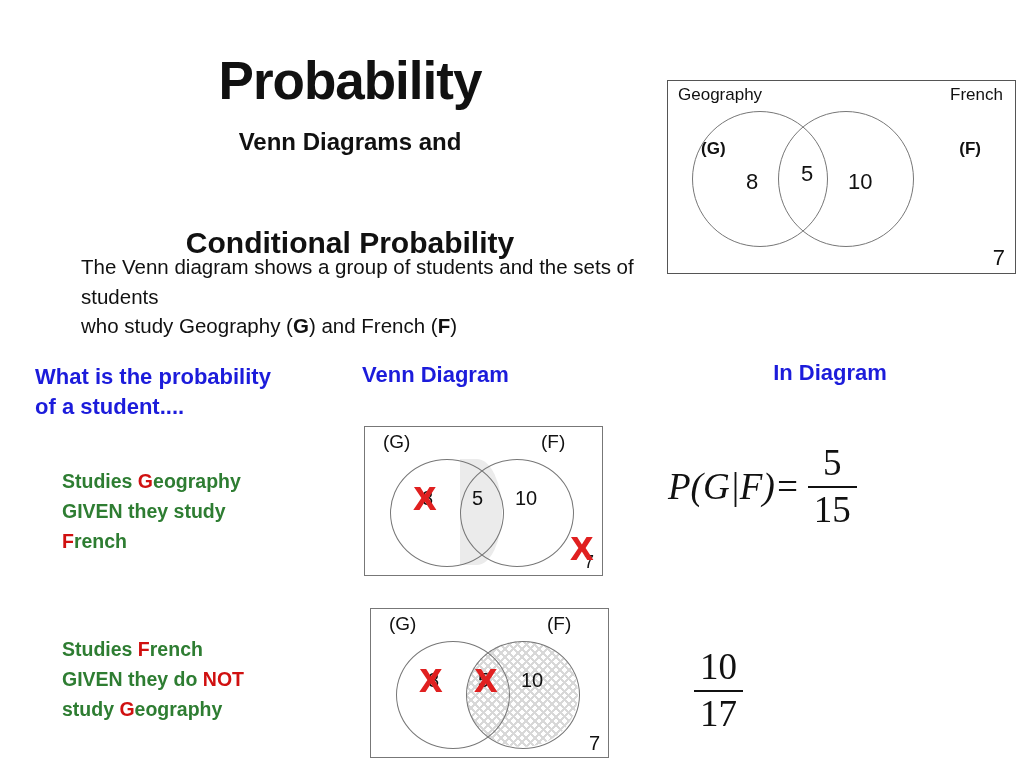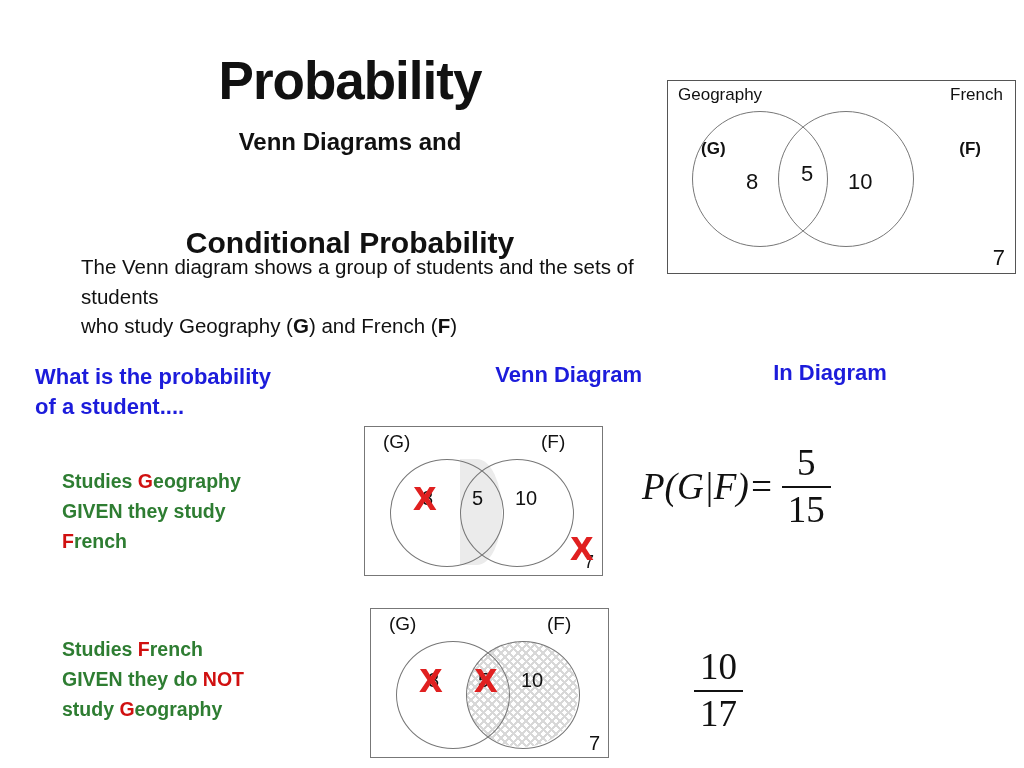--- a/index.html
+++ b/index.html
@@ -48,21 +48,21 @@
   #tv-8{left:78px;top:88px;font-size:22px;color:#111;}
   #tv-5{left:133px;top:80px;font-size:22px;color:#111;}
   #tv-10{left:180px;top:88px;font-size:22px;color:#111;}
   #tv-7{right:10px;bottom:2px;position:absolute;font-size:22px;color:#111;}
 
   
   .colhead{
     font-size:22px;font-weight:bold;color:#1c1cdb;
   }
   #head-q{left:35px;top:362px;width:300px;line-height:1.35;}
-  #head-v{left:362px;top:362px;width:280px;text-align:right;}
+  #head-v{left:362px;top:362px;width:280px;text-align:left;}
   #head-s{left:680px;top:360px;width:300px;text-align:center;}
 
   
   .qtext{font-size:19.5px;color:#2e7d32;font-weight:bold;line-height:1.55;}
   #q1{left:62px;top:466px;width:290px;}
   #q2{left:62px;top:634px;width:290px;}
   .qtext .red{color:#d01010;}
   #q2 .plain{font-weight:bold;}
 
   
@@ -109,21 +109,21 @@
 
   
   .formula{
     font-family:"Liberation Serif", serif;
     font-size:37px;color:#111;display:flex;align-items:center;
   }
   .frac{display:inline-flex;flex-direction:column;align-items:center;margin-left:8px;}
   .frac .num{padding:0 6px;line-height:1.05;}
   .frac .bar{height:2px;background:#111;width:100%;min-width:48px;margin:3px 0;}
   .frac .den{padding:0 6px;line-height:1.05;}
-  #f1{left:642px;top:444px;}
+  #f1{left:668px;top:444px;}
   #f2{left:686px;top:648px;}
   .italic{font-style:italic;}
 </style>
 </head>
 <body>
 
 <div class="abs" id="title-main">Probability</div>
 <div class="abs" id="title-sub1">Venn Diagrams and</div>
 <div class="abs" id="title-sub2">Conditional Probability</div>
 

